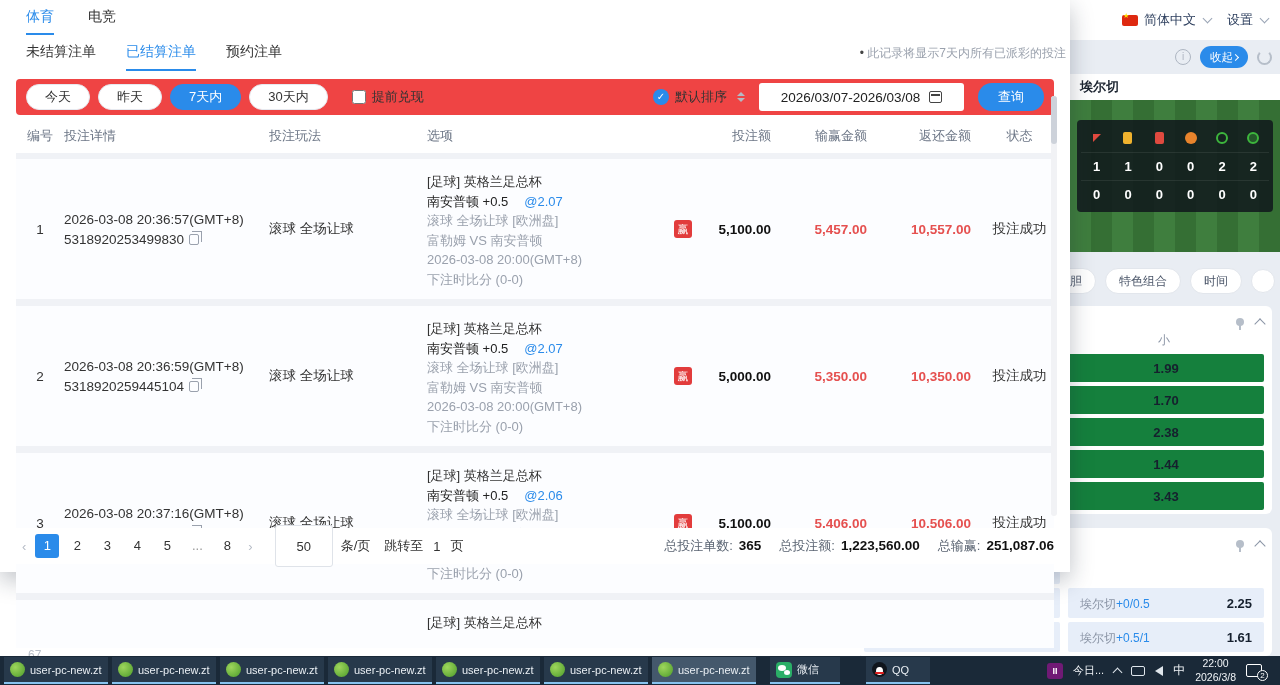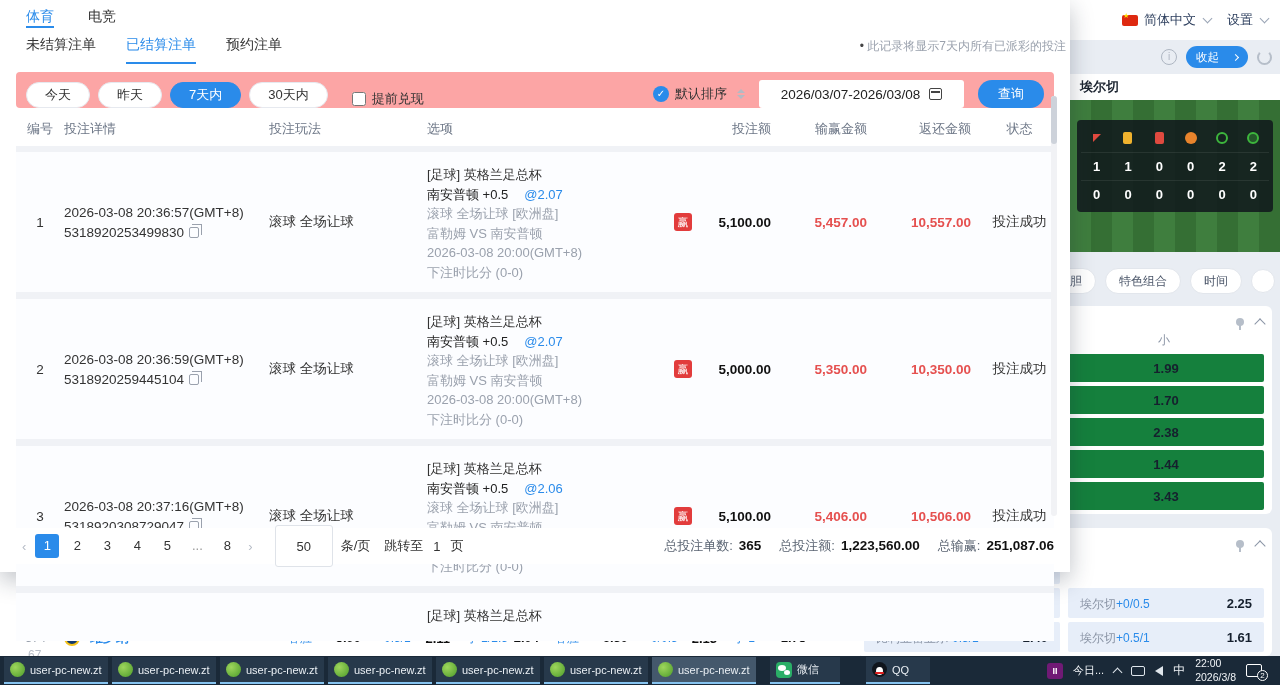--- a/index.html
+++ b/index.html
@@ -7,21 +7,21 @@
   body { font-family:"Liberation Sans","DejaVu Sans",sans-serif; background:#dde2ea; position:relative; color:#333; }
 
   
   .sidebar { position:absolute; left:1070px; top:0; width:210px; height:656px; background:#e9edf3; z-index:1; }
   .sb-top { height:40px; background:#fff; display:flex; align-items:center; justify-content:flex-end; gap:6px; padding-right:10px; font-size:13px; color:#2c3e5d; }
   .flag { width:16px; height:11px; background:#de2910; border-radius:2px; position:relative; flex:none; }
   .flag::after { content:"★"; position:absolute; left:1px; top:-3px; color:#ffde00; font-size:7px; }
   .chev { width:7px; height:7px; border-right:1.5px solid #9aa4b5; border-bottom:1.5px solid #9aa4b5; transform:rotate(45deg); margin:-3px 2px 0 2px; flex:none; }
   .sb-row2 { height:34px; display:flex; align-items:center; justify-content:flex-end; gap:9px; padding-right:8px; }
   .info-icon { width:16px; height:16px; border:1.5px solid #aeb6c2; border-radius:50%; color:#aeb6c2; font-size:10px; line-height:13px; text-align:center; }
-  .collapse-btn { height:22px; padding:0 10px; background:#2a8bea; border-radius:12px; color:#fff; font-size:11.5px; display:flex; align-items:center; gap:14px; border:none; }
+  .collapse-btn { height:22px; padding:0 10px; background:#2a8bea; border-radius:12px; color:#fff; font-size:11.5px; display:flex; align-items:center; gap:0; border:none; }
   .collapse-btn .arr { width:5px; height:5px; border-right:1.5px solid #fff; border-top:1.5px solid #fff; transform:rotate(45deg); }
   .refresh-icon { width:15px; height:15px; border:2px solid #b6bec9; border-top-color:transparent; border-radius:50%; }
   .sb-title { height:26px; background:#fff; display:flex; align-items:center; padding-left:10px; font-size:13px; font-weight:700; color:#1c2430; }
   .pitch { height:152px; background:repeating-linear-gradient(90deg,#3f7e3e 0 21px,#356f34 21px 42px); padding-top:20px; }
   .board { margin:0 7px; background:rgba(16,22,28,.84); border-radius:4px; padding:4px 4px; }
   .board-row { display:grid; grid-template-columns:repeat(6,1fr); justify-items:center; align-items:center; height:28px; color:#fff; font-size:13px; font-weight:600; }
   .board-row + .board-row { border-top:1px solid rgba(255,255,255,.08); }
   .ic-corner { width:0; height:0; border-top:8px solid #e04a3f; border-right:8px solid transparent; }
   .ic-yellow { width:9px; height:12px; background:#f0b32e; border-radius:2px; }
   .ic-redcard { width:9px; height:12px; background:#e04a3f; border-radius:2px; }
@@ -67,28 +67,28 @@
   .ev-team { margin-left:10px; color:#2a8bea; font-weight:600; font-size:13px; }
   .ev-odds { position:absolute; left:280px; top:0; height:28px; width:534px; display:grid; grid-template-columns:repeat(6,1fr); align-items:center; }
   .ev-pair { display:flex; justify-content:space-between; padding:0 8px; }
   .ev-lab { color:#2a8bea; font-size:12px; }
   .ev-val { color:#111; font-weight:700; font-size:13px; }
   .ev-partial { position:absolute; left:28px; top:88px; color:#b8bec8; font-size:12px; }
 
   
   .modal { position:absolute; left:0; top:0; width:1070px; height:572px; background:#fff; box-shadow:0 8px 22px rgba(25,35,55,.28); z-index:10; }
   .ttabs { padding:8px 0 0 26px; display:flex; gap:34px; }
-  .ttab { font-size:14px; color:#333; border-bottom:2px solid transparent; }
+  .ttab { font-size:14px; color:#333; padding-bottom:7px; border-bottom:2px solid transparent; }
   .ttab.active { color:#2a8bea; border-bottom-color:#2a8bea; }
   .stabs { padding:8px 0 0 26px; display:flex; gap:30px; position:relative; }
   .stab { font-size:14px; color:#333; padding-bottom:8px; border-bottom:2px solid transparent; }
   .stab.active { color:#2a8bea; border-bottom-color:#2a8bea; }
   .notice { position:absolute; right:4px; top:10px; font-size:12px; color:#9aa1ad; }
   .notice::before { content:"• "; color:#444; }
-  .filterbar { margin:8px 16px 0; height:36px; background:#fca5a5; border-radius:4px; display:flex; align-items:flex-end; padding:0 10px; }
+  .filterbar { margin:8px 16px 0; height:36px; background:#ef4444; border-radius:4px; display:flex; align-items:center; padding:0 10px; }
   .qbtn { height:26px; padding:0 18px; background:#fff; border:1px solid #e6e9ef; border-radius:14px; font-size:13px; color:#333; margin-right:8px; line-height:24px; }
   .qbtn.active { background:#2a8bea; color:#fff; border-color:#2a8bea; }
   .cashout { display:flex; align-items:center; gap:6px; margin-left:16px; font-size:13px; color:#333; }
   .cashout input { width:14px; height:14px; }
   .fright { margin-left:auto; display:flex; align-items:center; gap:14px; }
   .sortsel { display:flex; align-items:center; font-size:13px; color:#333; gap:6px; }
   .checkcircle { width:16px; height:16px; border-radius:50%; background:#2a8bea; color:#fff; font-size:10px; line-height:16px; text-align:center; }
   .sortarrows { display:flex; flex-direction:column; gap:2px; margin-left:4px; }
   .sortarrows i { display:block; width:0; height:0; border-left:4px solid transparent; border-right:4px solid transparent; }
   .sortarrows .up { border-bottom:4px solid #b3bac4; }
@@ -144,21 +144,21 @@
   .qq-icon { width:15px; height:15px; background:#10151c; border-radius:50%; position:relative; flex:none; }
   .qq-icon::before { content:""; position:absolute; left:4px; top:5px; width:7px; height:8px; background:#fff; border-radius:50%; }
   .qq-icon::after { content:""; position:absolute; left:3px; top:10px; width:9px; height:2px; background:#e02020; border-radius:1px; }
   .tray { margin-left:auto; display:flex; align-items:center; gap:10px; padding-right:10px; color:#fff; }
   .tray-red { width:16px; height:16px; background:#701a75; border-radius:3px; color:#fff; font-size:9px; font-weight:700; text-align:center; line-height:16px; }
   .tray-label { font-size:11px; color:#f0f3f6; }
   .tray-chev { width:7px; height:7px; border-left:1.5px solid #dfe6ec; border-top:1.5px solid #dfe6ec; transform:rotate(45deg); margin-top:3px; }
   .net-icon { width:14px; height:10px; border:1.5px solid #dfe6ec; border-radius:2px; }
   .vol-icon { width:0; height:0; border-top:5px solid transparent; border-bottom:5px solid transparent; border-right:8px solid #dfe6ec; }
   .ime { font-size:12px; color:#f0f3f6; }
-  .clock { font-size:10.5px; line-height:1.3; color:#f0f3f6; }
+  .clock { font-size:10.5px; line-height:1.3; text-align:center; color:#f0f3f6; }
   .notif { position:relative; width:16px; height:13px; border:1.5px solid #fff; border-radius:2px; margin-right:8px; }
   .notif-badge { position:absolute; right:-7px; bottom:-5px; width:11px; height:11px; background:#1a2938; border:1px solid #fff; border-radius:50%; color:#fff; font-size:8px; line-height:9px; text-align:center; }
 </style>
 </head>
 <body>
 
 <div class="sidebar">
   <div class="sb-top">
     <span class="flag"></span>
     <span>简体中文</span>

